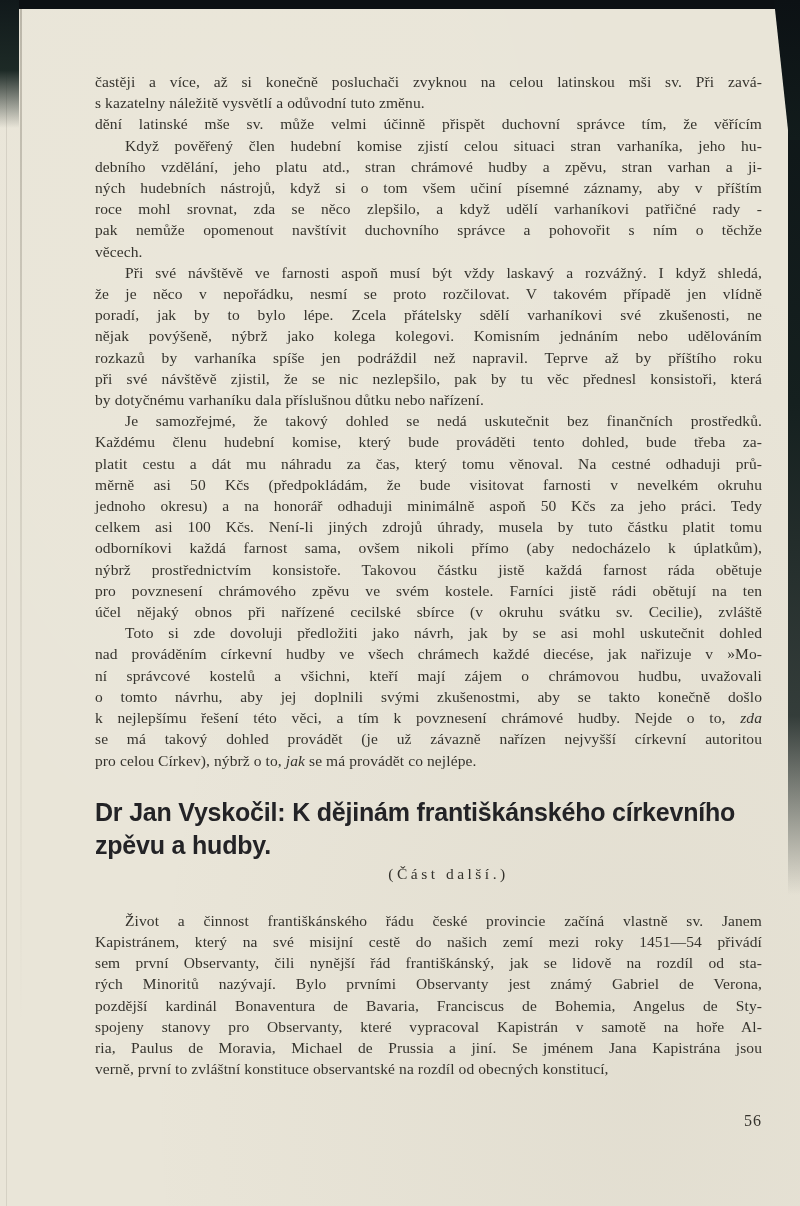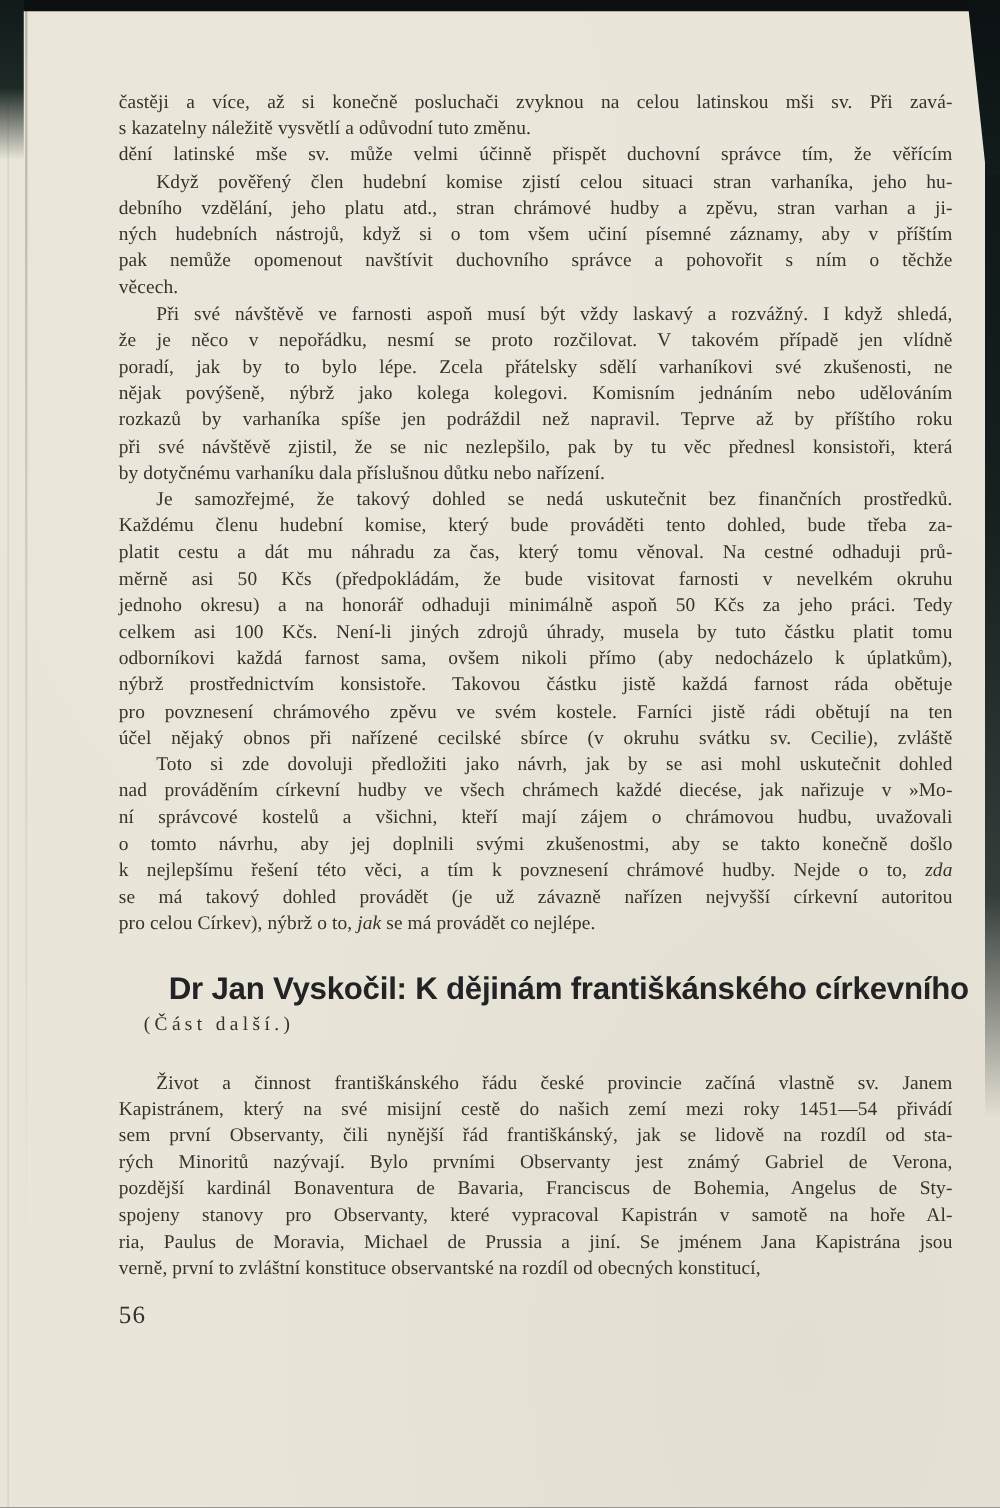--- a/index.html
+++ b/index.html
@@ -41,30 +41,29 @@
   .line.last{text-align-last:left;}
   .para.indent .line:first-child{text-indent:30px;}
   .line i{font-style:italic;}
 
   .heading{
     margin-top:25px;
     font-family:"Liberation Sans","DejaVu Sans",sans-serif;
     font-weight:700;color:#232326;
     font-size:25px;line-height:33px;letter-spacing:-0.2px;
     white-space:nowrap;
-    margin-left:40px;
   }
   .subtitle{
-    margin-top:2px;text-align:left;transform:translateX(20px);
+    margin-top:2px;text-align:center;transform:translateX(20px);
     font-size:15.5px;letter-spacing:3.5px;color:#34322c;line-height:20px;
   }
   .second-body{margin-top:26px;}
   .page-number{
-    margin-top:17px;text-align:left;color:#34322c;
-    font-size:20px;letter-spacing:1px;
+    margin-top:31px;text-align:right;color:#34322c;
+    font-size:16px;letter-spacing:1px;
   }
 </style>
 </head>
 <body>
 
 <div class="page">
   <div class="crease2"></div>
   <div class="crease"></div>
   <div class="edge-top"></div>
   <div class="edge-left"></div>
@@ -75,20 +74,21 @@
     <div>
         <div class="para">
           <div class="line">častěji a více, až si konečně posluchači zvyknou na celou latinskou mši sv. Při zavá-</div>
           <div class="line last">s kazatelny náležitě vysvětlí a odůvodní tuto změnu.</div>
           <div class="line">dění latinské mše sv. může velmi účinně přispět duchovní správce tím, že věřícím</div>
         </div>
         <div class="para indent">
           <div class="line">Když pověřený člen hudební komise zjistí celou situaci stran varhaníka, jeho hu-</div>
           <div class="line">debního vzdělání, jeho platu atd., stran chrámové hudby a zpěvu, stran varhan a ji-</div>
           <div class="line">ných hudebních nástrojů, když si o tom všem učiní písemné záznamy, aby v příštím</div>
+          <div class="line">roce mohl srovnat, zda se něco zlepšilo, a když udělí varhaníkovi patřičné rady -</div>
           <div class="line">pak nemůže opomenout navštívit duchovního správce a pohovořit s ním o těchže</div>
           <div class="line last">věcech.</div>
         </div>
         <div class="para indent">
           <div class="line">Při své návštěvě ve farnosti aspoň musí být vždy laskavý a rozvážný. I když shledá,</div>
           <div class="line">že je něco v nepořádku, nesmí se proto rozčilovat. V takovém případě jen vlídně</div>
           <div class="line">poradí, jak by to bylo lépe. Zcela přátelsky sdělí varhaníkovi své zkušenosti, ne</div>
           <div class="line">nějak povýšeně, nýbrž jako kolega kolegovi. Komisním jednáním nebo udělováním</div>
           <div class="line">rozkazů by varhaníka spíše jen podráždil než napravil. Teprve až by příštího roku</div>
           <div class="line">při své návštěvě zjistil, že se nic nezlepšilo, pak by tu věc přednesl konsistoři, která</div>
@@ -112,20 +112,21 @@
           <div class="line">ní správcové kostelů a všichni, kteří mají zájem o chrámovou hudbu, uvažovali</div>
           <div class="line">o tomto návrhu, aby jej doplnili svými zkušenostmi, aby se takto konečně došlo</div>
           <div class="line">k nejlepšímu řešení této věci, a tím k povznesení chrámové hudby. Nejde o to, <i>zda</i></div>
           <div class="line">se má takový dohled provádět (je už závazně nařízen nejvyšší církevní autoritou</div>
           <div class="line last">pro celou Církev), nýbrž o to, <i>jak</i> se má provádět co nejlépe.</div>
         </div>
       </div>
 
     <div class="heading">
         <div>Dr Jan Vyskočil: K dějinám františkánského církevního</div>
+        <div>zpěvu a hudby.</div>
       </div>
 
     <div class="subtitle">(Část další.)</div>
 
     <div class="second-body">
         <div class="para indent">
           <div class="line">Život a činnost františkánského řádu české provincie začíná vlastně sv. Janem</div>
           <div class="line">Kapistránem, který na své misijní cestě do našich zemí mezi roky 1451—54 přivádí</div>
           <div class="line">sem první Observanty, čili nynější řád františkánský, jak se lidově na rozdíl od sta-</div>
           <div class="line">rých Minoritů nazývají. Bylo prvními Observanty jest známý Gabriel de Verona,</div>

